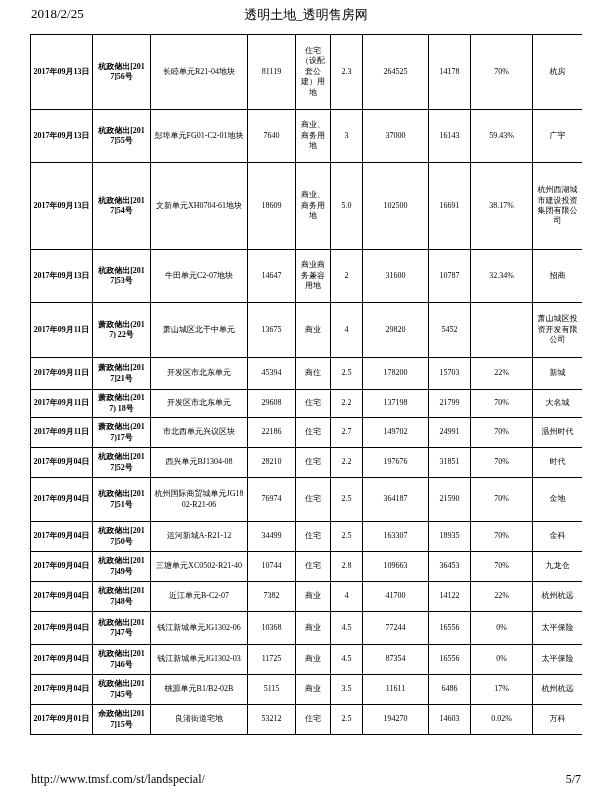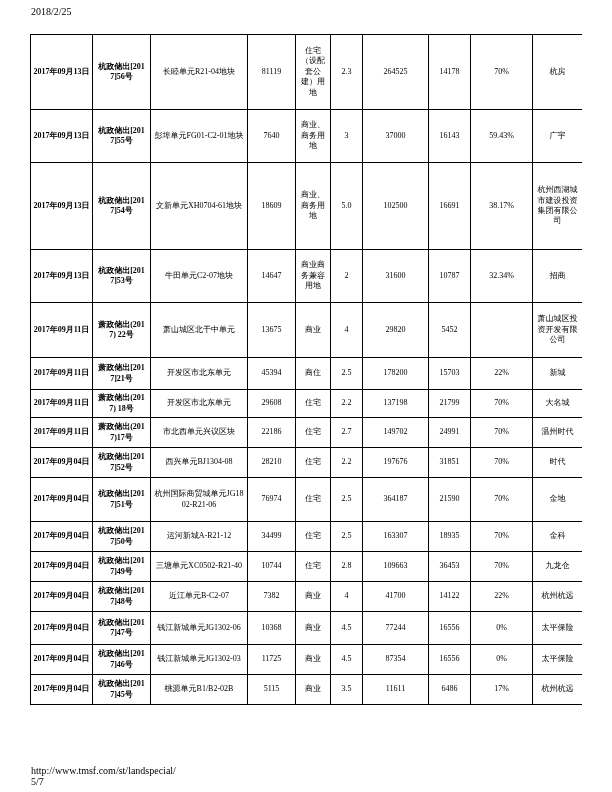--- a/index.html
+++ b/index.html
@@ -6,21 +6,21 @@
   html, body { width: 612px; height: 792px; }
   body {
     position: relative;
     overflow: hidden;
     background: #ffffff;
     color: #000000;
     font-family: "Liberation Serif", "DejaVu Serif", serif;
   }
   .page-header {
     position: absolute; top: 6px; left: 31px; right: 31px; height: 14px;
-    font-size: 10px;
+    font-size: 13px;
   }
   .hdr-date { position: absolute; left: 0; top: 0; }
   .hdr-title { position: absolute; left: 0; right: 0; top: 0; text-align: center; }
   .table-wrap {
     position: absolute; top: 34px; left: 30px;
     width: 552px; height: 738px; overflow: hidden;
   }
   table.land-table { border-collapse: collapse; table-layout: fixed; width: 552px; }
   .land-table td {
     border: 1px solid #000000;
@@ -47,29 +47,30 @@
   tbody tr:nth-child(11) { height: 30px; }
   tbody tr:nth-child(12) { height: 30px; }
   tbody tr:nth-child(13) { height: 30px; }
   tbody tr:nth-child(14) { height: 33px; }
   tbody tr:nth-child(15) { height: 30px; }
   tbody tr:nth-child(16) { height: 30px; }
   tbody tr:nth-child(17) { height: 30px; }
   tbody tr:nth-child(18) { height: 40px; }
   .page-footer {
     position: absolute; bottom: 5px; left: 31px; right: 31px;
-    font-size: 10px;
-    display: flex; justify-content: space-between; flex-direction: column;
+    font-size: 12px;
+    display: flex; justify-content: space-between;
   }
 </style>
 </head>
 <body>
 
 <div class="page-header">
   <span class="hdr-date">2018/2/25</span>
+  <span class="hdr-title">透明土地_透明售房网</span>
 </div>
 
 <div class="table-wrap">
   <table class="land-table">
     <colgroup>
       <col style="width:62px">
       <col style="width:58px">
       <col style="width:97px">
       <col style="width:48px">
       <col style="width:35px">
@@ -265,20 +266,32 @@
     <td class="c-doc">杭政储出[2017]45号</td>
     <td class="c-parcel">桃源单元B1/B2-02B</td>
     <td class="c-num">5115</td>
     <td class="c-use">商业</td>
     <td class="c-num">3.5</td>
     <td class="c-num">11611</td>
     <td class="c-num">6486</td>
     <td class="c-num">17%</td>
     <td class="c-buyer">杭州杭远</td>
   </tr>
+        <tr class="land-row">
+    <td class="c-date">2017年09月01日</td>
+    <td class="c-doc">余政储出[2017]15号</td>
+    <td class="c-parcel">良渚街道宅地</td>
+    <td class="c-num">53212</td>
+    <td class="c-use">住宅</td>
+    <td class="c-num">2.5</td>
+    <td class="c-num">194270</td>
+    <td class="c-num">14603</td>
+    <td class="c-num">0.02%</td>
+    <td class="c-buyer">万科</td>
+  </tr>
       </tbody>
   </table>
 </div>
 
 <div class="page-footer">
   <span>http://www.tmsf.com/st/landspecial/</span>
   <span>5/7</span>
 </div>
 
 </body></html>

